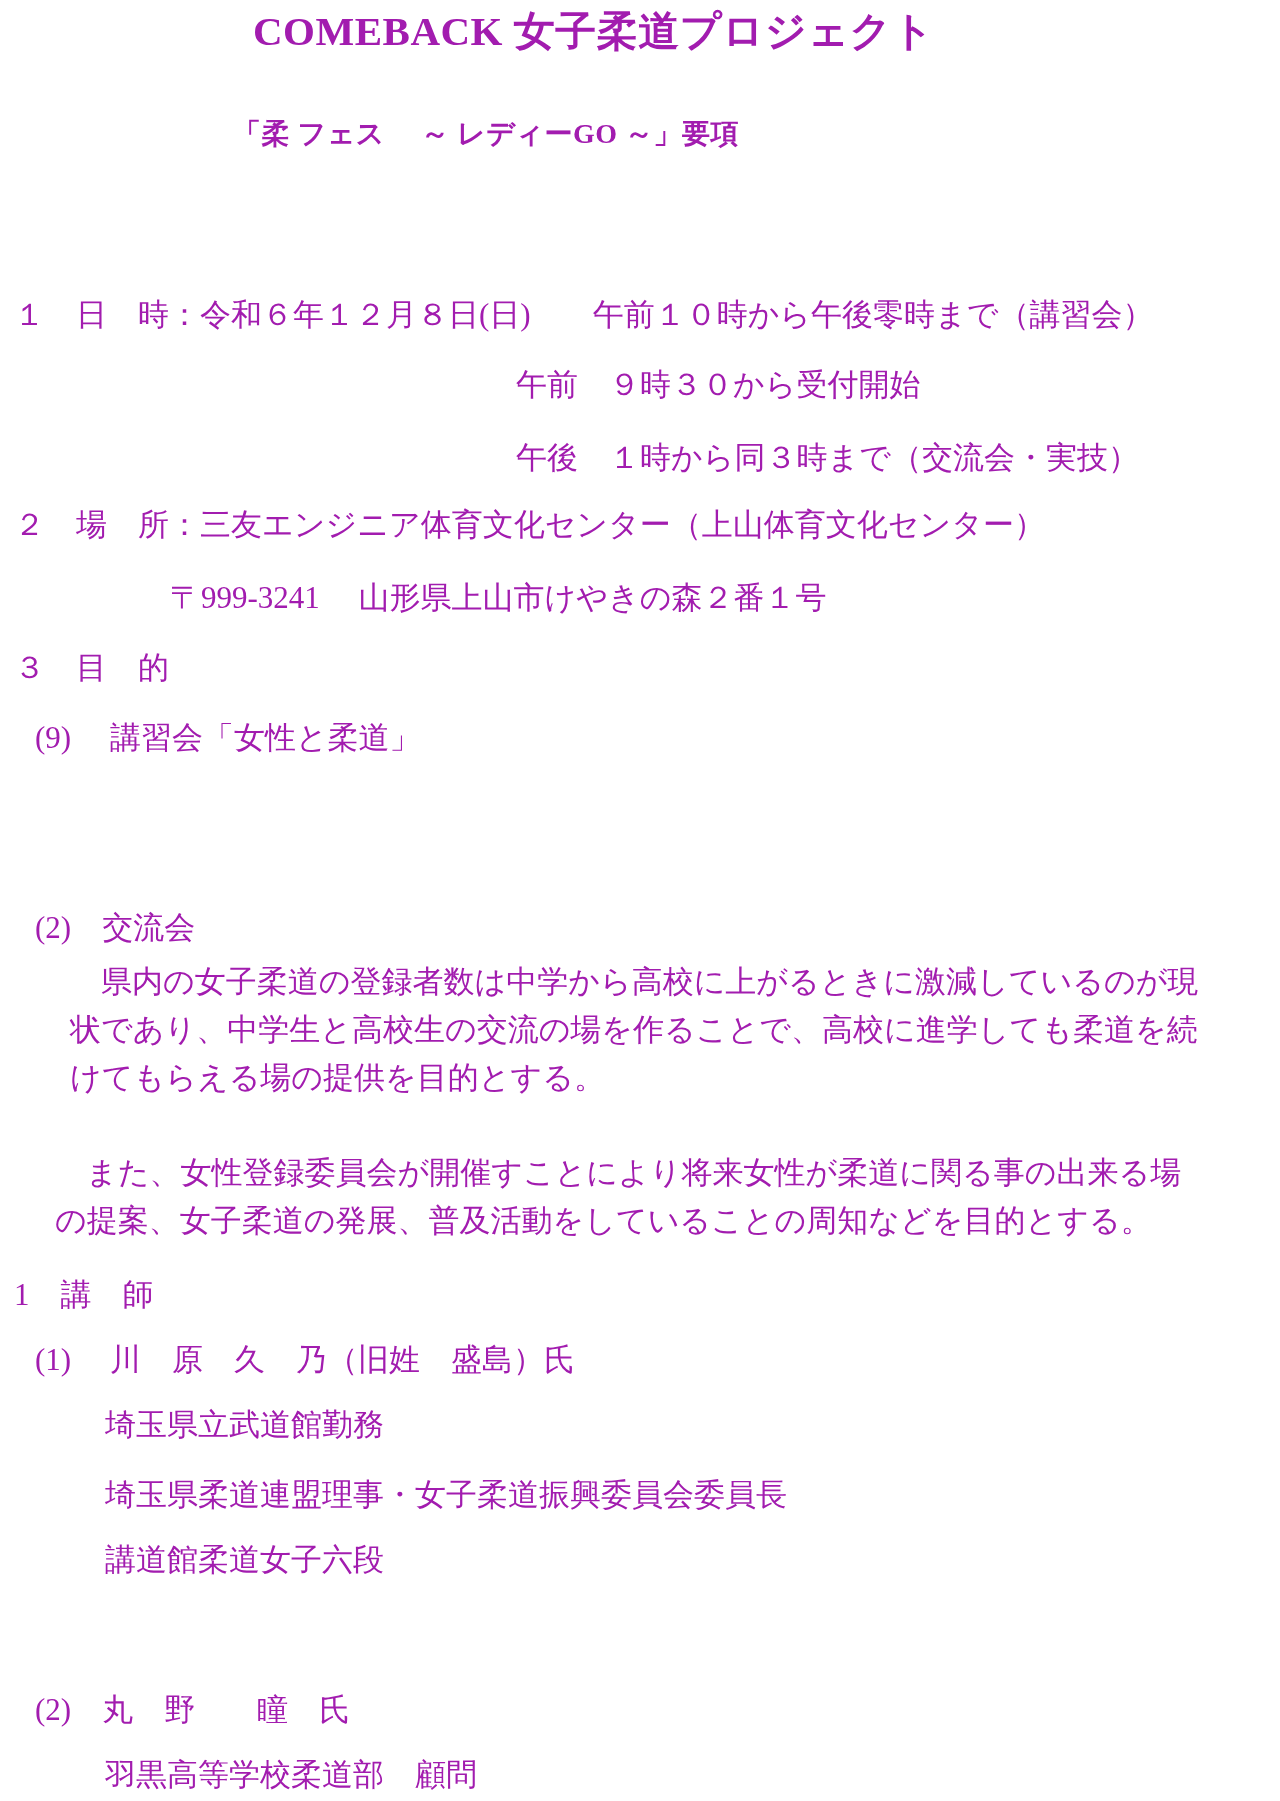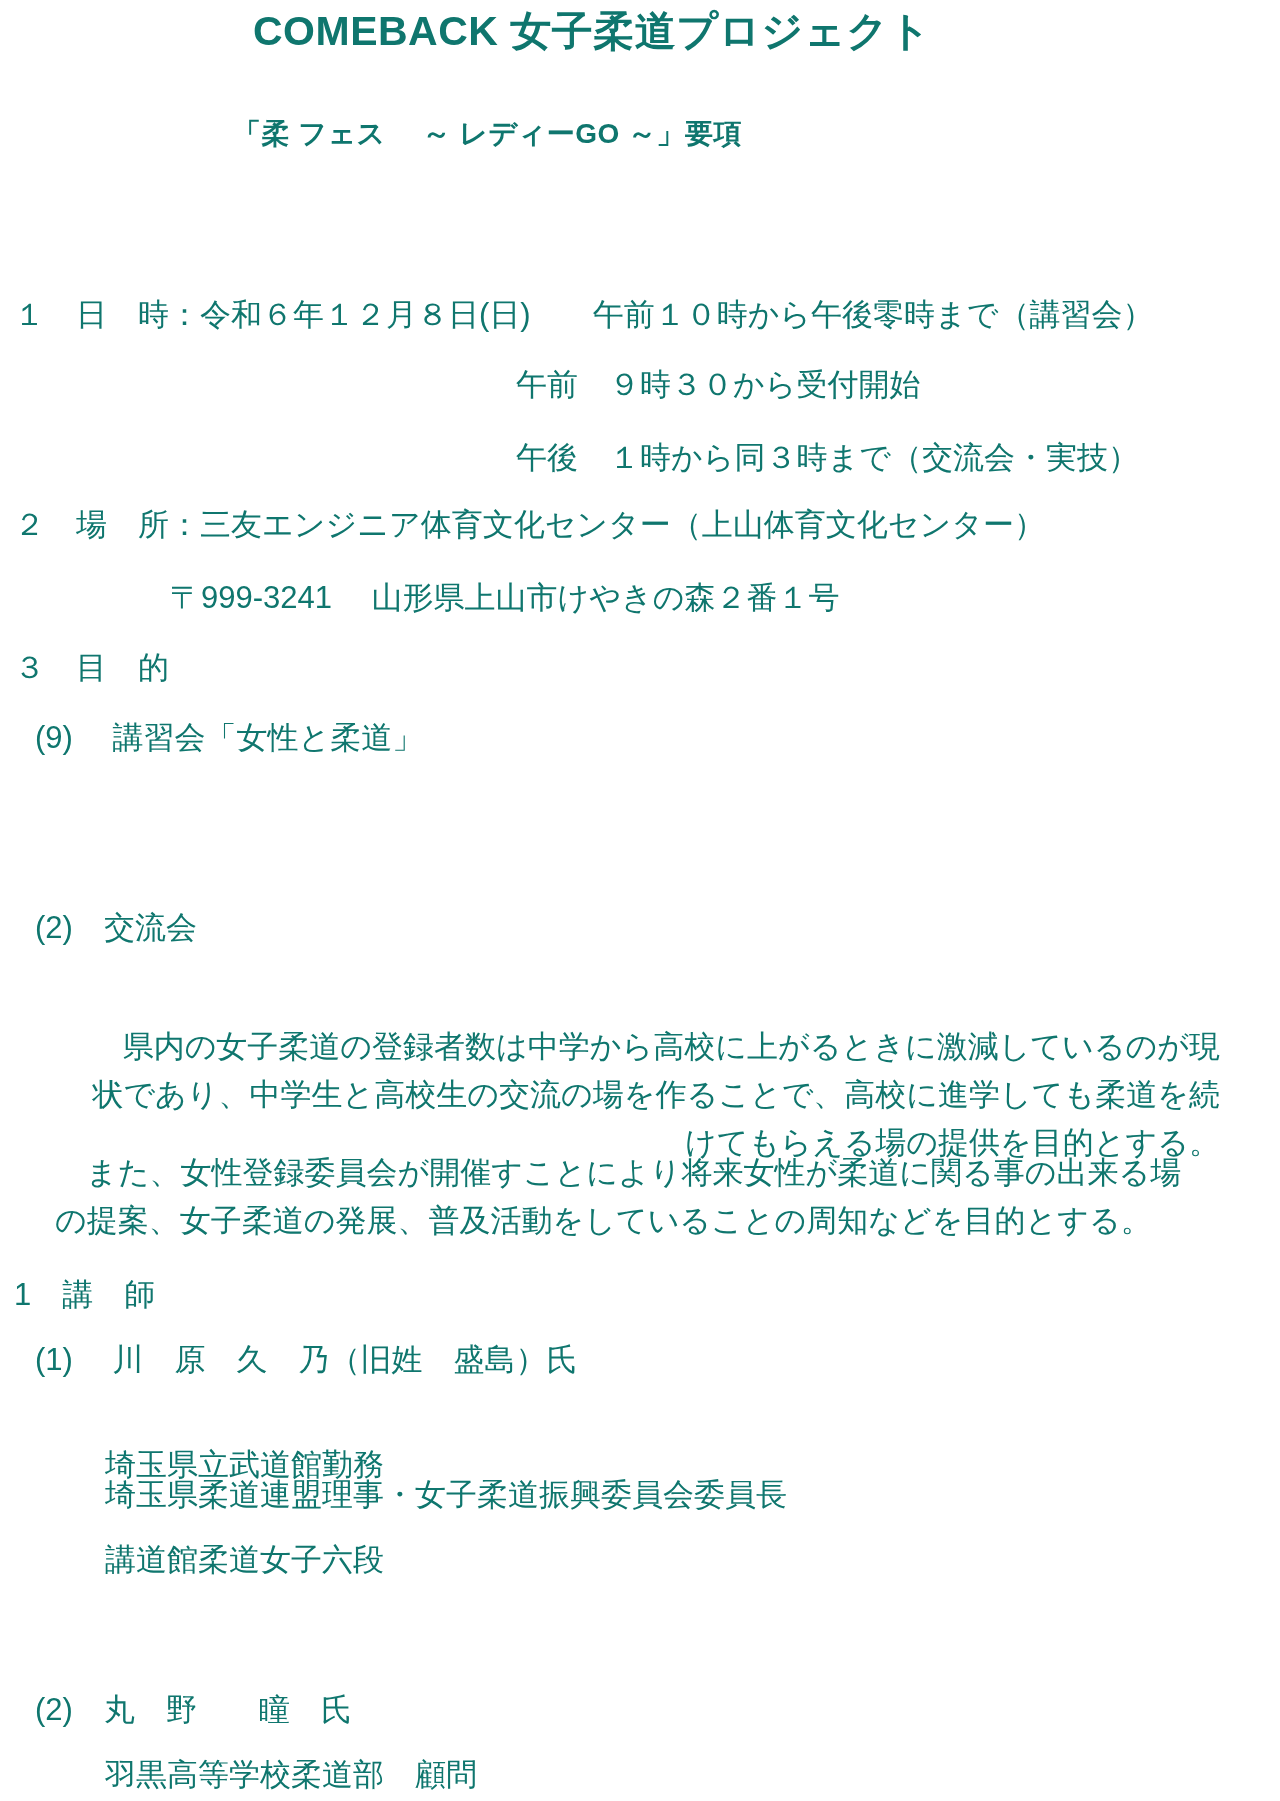--- a/index.html
+++ b/index.html
@@ -3,22 +3,22 @@
 <meta charset="utf-8">
 <style>
   * { margin: 0; padding: 0; box-sizing: border-box; }
   html, body { background: #ffffff; }
   .page {
     position: relative;
     width: 1280px;
     height: 1801px;
     margin: 0 auto;
     background: #ffffff;
-    color: #0f766e;
-    font-family: Liberation Sans, sans-serif;
+    color: #a21caf;
+    font-family: Liberation Serif, serif;
     overflow: hidden;
   }
   .title {
     position: absolute;
     white-space: pre;
     font-size: 41px;
     line-height: 50px;
     font-weight: 600;
     letter-spacing: 0.5px;
   }
@@ -63,29 +63,29 @@
 
   <div class="line" style="left:170px; top:579px;">〒999-3241　 山形県上山市けやきの森２番１号</div>
 
   <div class="line" style="left:14px; top:649px;">３　目　的</div>
 
   <div class="line" style="left:35px; top:719px;">(9)　 講習会「女性と柔道」</div>
 
 
   <div class="line" style="left:35px; top:909px;">(2)　交流会</div>
 
-  <div class="para" style="left:70px; top:1023px; width:1150px; line-height:48px;text-align:right;">県内の女子柔道の登録者数は中学から高校に上がるときに激減しているのが現状であり、中学生と高校生の交流の場を作ることで、高校に進学しても柔道を続けてもらえる場の提供を目的とする。</div>
+  <div class="para" style="left:70px; top:958px; width:1150px; line-height:48px;">県内の女子柔道の登録者数は中学から高校に上がるときに激減しているのが現状であり、中学生と高校生の交流の場を作ることで、高校に進学しても柔道を続けてもらえる場の提供を目的とする。</div>
 
   <div class="para" style="left:55px; top:1149px; width:1150px; line-height:48px;">また、女性登録委員会が開催すことにより将来女性が柔道に関る事の出来る場の提案、女子柔道の発展、普及活動をしていることの周知などを目的とする。</div>
 
   <div class="line" style="left:14px; top:1276px;">1　講　師</div>
 
   <div class="line" style="left:35px; top:1341px;">(1)　 川　原　久　乃（旧姓　盛島）氏</div>
 
-  <div class="line" style="left:105px; top:1406px;margin-top:40px;">埼玉県立武道館勤務</div>
+  <div class="line" style="left:105px; top:1406px;">埼玉県立武道館勤務</div>
 
   <div class="line" style="left:105px; top:1476px;">埼玉県柔道連盟理事・女子柔道振興委員会委員長</div>
 
   <div class="line" style="left:105px; top:1541px;">講道館柔道女子六段</div>
 
   <div class="line" style="left:35px; top:1691px;">(2)　丸　野　　瞳　氏</div>
 
   <div class="line" style="left:105px; top:1756px;">羽黒高等学校柔道部　顧問</div>
 
 </div>

